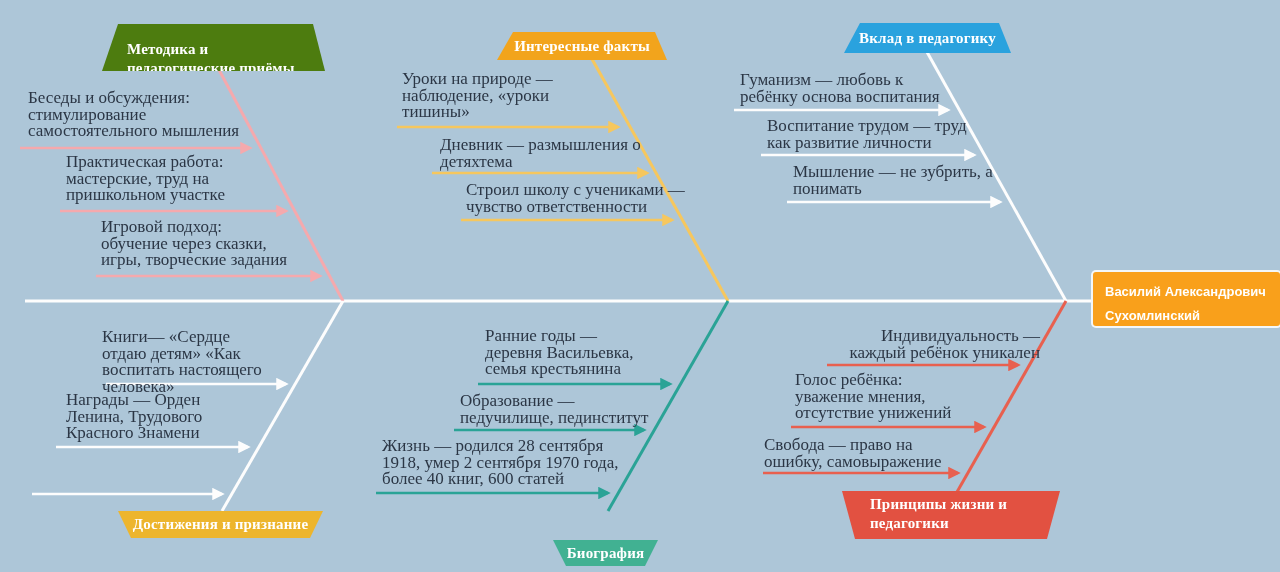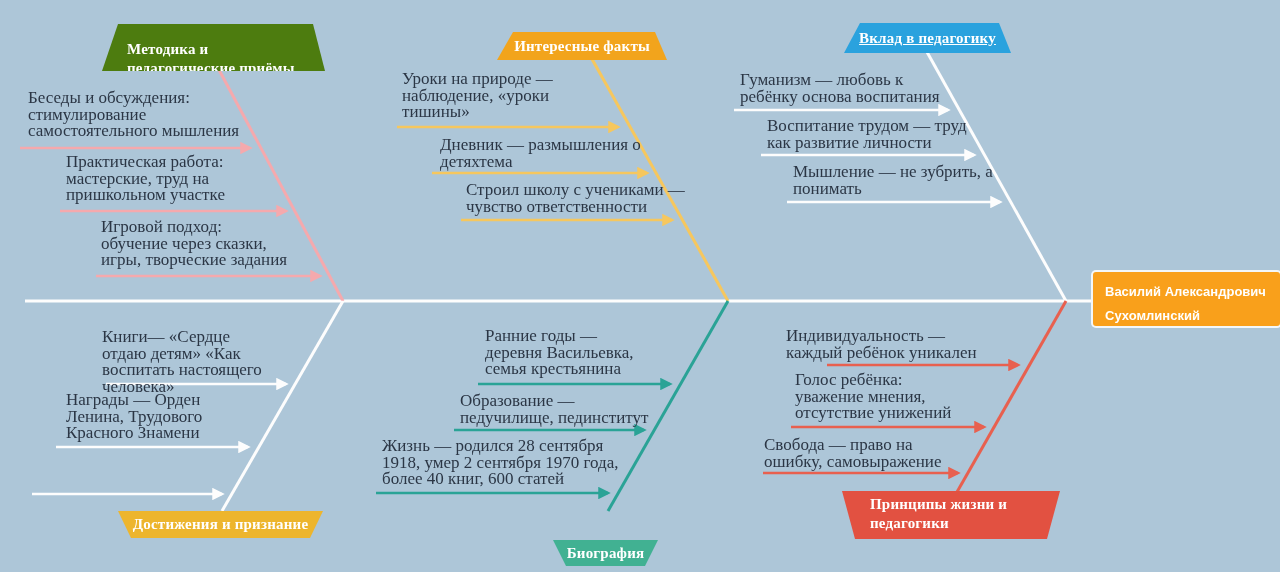--- a/index.html
+++ b/index.html
@@ -11,21 +11,21 @@
   .lines{position:absolute; left:0; top:0; width:1280px; height:572px;}
   .hdr{
     position:absolute; box-sizing:border-box; color:#ffffff; font-weight:bold;
     font-size:15px; line-height:19px; letter-spacing:.2px;
   }
   .hdr.center{display:flex; align-items:center; justify-content:center; text-align:center;}
   .trap-top{clip-path:polygon(16px 0, calc(100% - 12px) 0, 100% 100%, 0 100%);}
   .trap-bottom{clip-path:polygon(0 0, 100% 0, calc(100% - 13px) 100%, 13px 100%);}
   .hdr-methods{left:102px; top:24px; width:223px; height:47px; background:#4d7c0f; padding:16px 16px 0 25px;}
   .hdr-facts{left:497px; top:25px; width:170px; height:28px; background:#f2a41c;margin-top:7px;}
-  .hdr-contribution{left:844px; top:23px; width:167px; height:30px; background:#2aa2de;text-decoration:underline;}
+  .hdr-contribution{left:844px; top:23px; width:167px; height:30px; background:#2aa2de;}
   .hdr-achievements{left:118px; top:511px; width:205px; height:27px; background:#edb52d;}
   .hdr-biography{left:553px; top:512px; width:105px; height:26px; background:#41b192;margin-top:28px;}
   .hdr-principles{left:842px; top:491px; width:218px; height:48px; background:#e25141; padding:4px 26px 0 28px;}
   .item{
     position:absolute; color:#2b3645; font-size:17px; line-height:16.5px;font-family:Liberation Serif, serif;
   }
   .head-box{
     position:absolute; left:1093px; top:272px; width:187px; height:54px;
     box-sizing:border-box; background:#f9a01b; border-radius:3px;
     box-shadow:0 0 0 2px rgba(255,255,255,.85);
@@ -124,19 +124,19 @@
   <div class="item" style="left:767px; top:118px; width:222px;">Воспитание трудом — труд как развитие личности</div>
   <div class="item" style="left:793px; top:164px; width:222px;">Мышление — не зубрить, а понимать</div>
 
   <div class="item" style="left:102px; top:329px; width:168px;">Книги— «Сердце отдаю детям» «Как воспитать настоящего человека»</div>
   <div class="item" style="left:66px; top:392px; width:185px;">Награды — Орден Ленина, Трудового Красного Знамени</div>
 
   <div class="item" style="left:485px; top:328px; width:172px;">Ранние годы — деревня Васильевка, семья крестьянина</div>
   <div class="item" style="left:460px; top:393px; width:212px;">Образование — педучилище, пединститут</div>
   <div class="item" style="left:382px; top:438px; width:248px;">Жизнь — родился 28 сентября 1918, умер 2 сентября 1970 года, более 40 книг, 600 статей</div>
 
-  <div class="item" style="left:786px; top:328px; width:208px;">Индивидуальность — каждый ребёнок уникален</div>
+  <div class="item" style="left:832px; top:328px; width:208px;text-align:right;">Индивидуальность — каждый ребёнок уникален</div>
   <div class="item" style="left:795px; top:372px; width:180px;">Голос ребёнка: уважение мнения, отсутствие унижений</div>
   <div class="item" style="left:764px; top:437px; width:180px;">Свобода — право на ошибку, самовыражение</div>
 
   <div class="head-box">Василий Александрович Сухомлинский</div>
 
 </div>
 
 </body></html>

